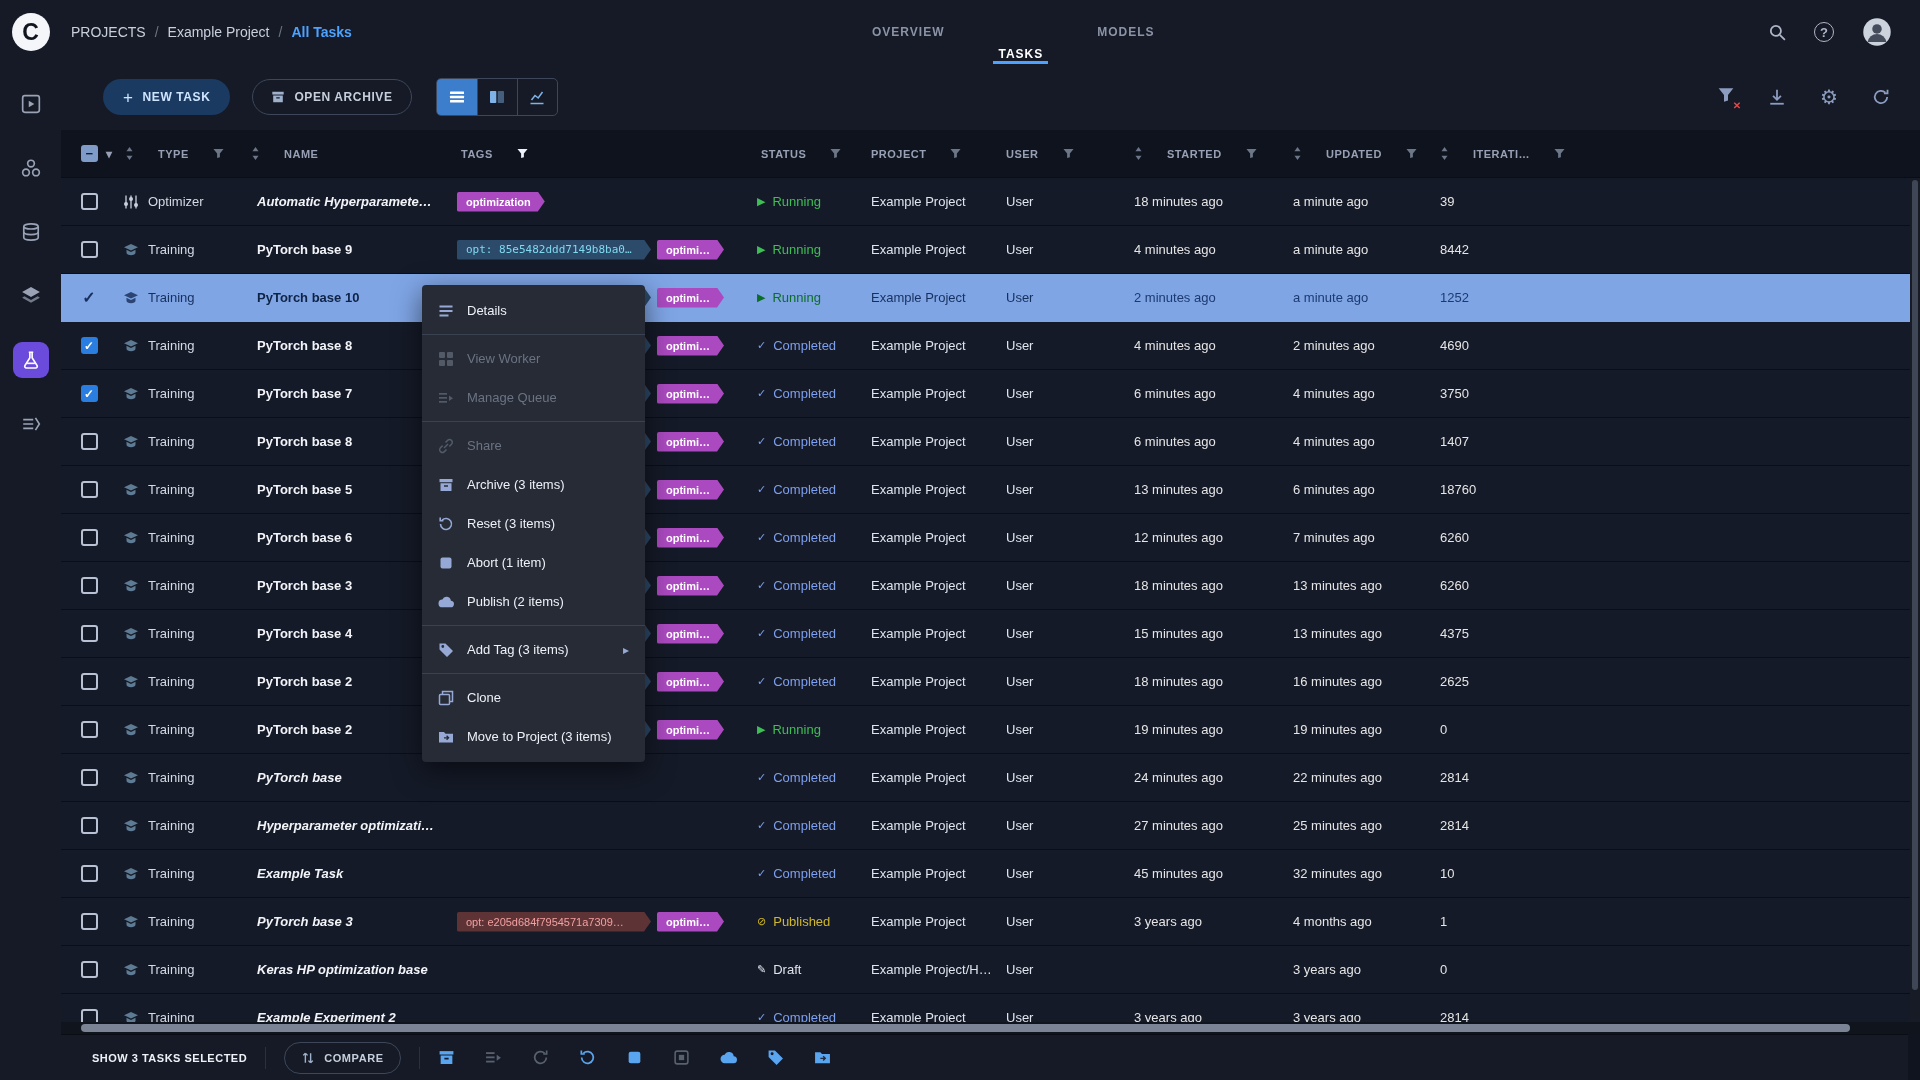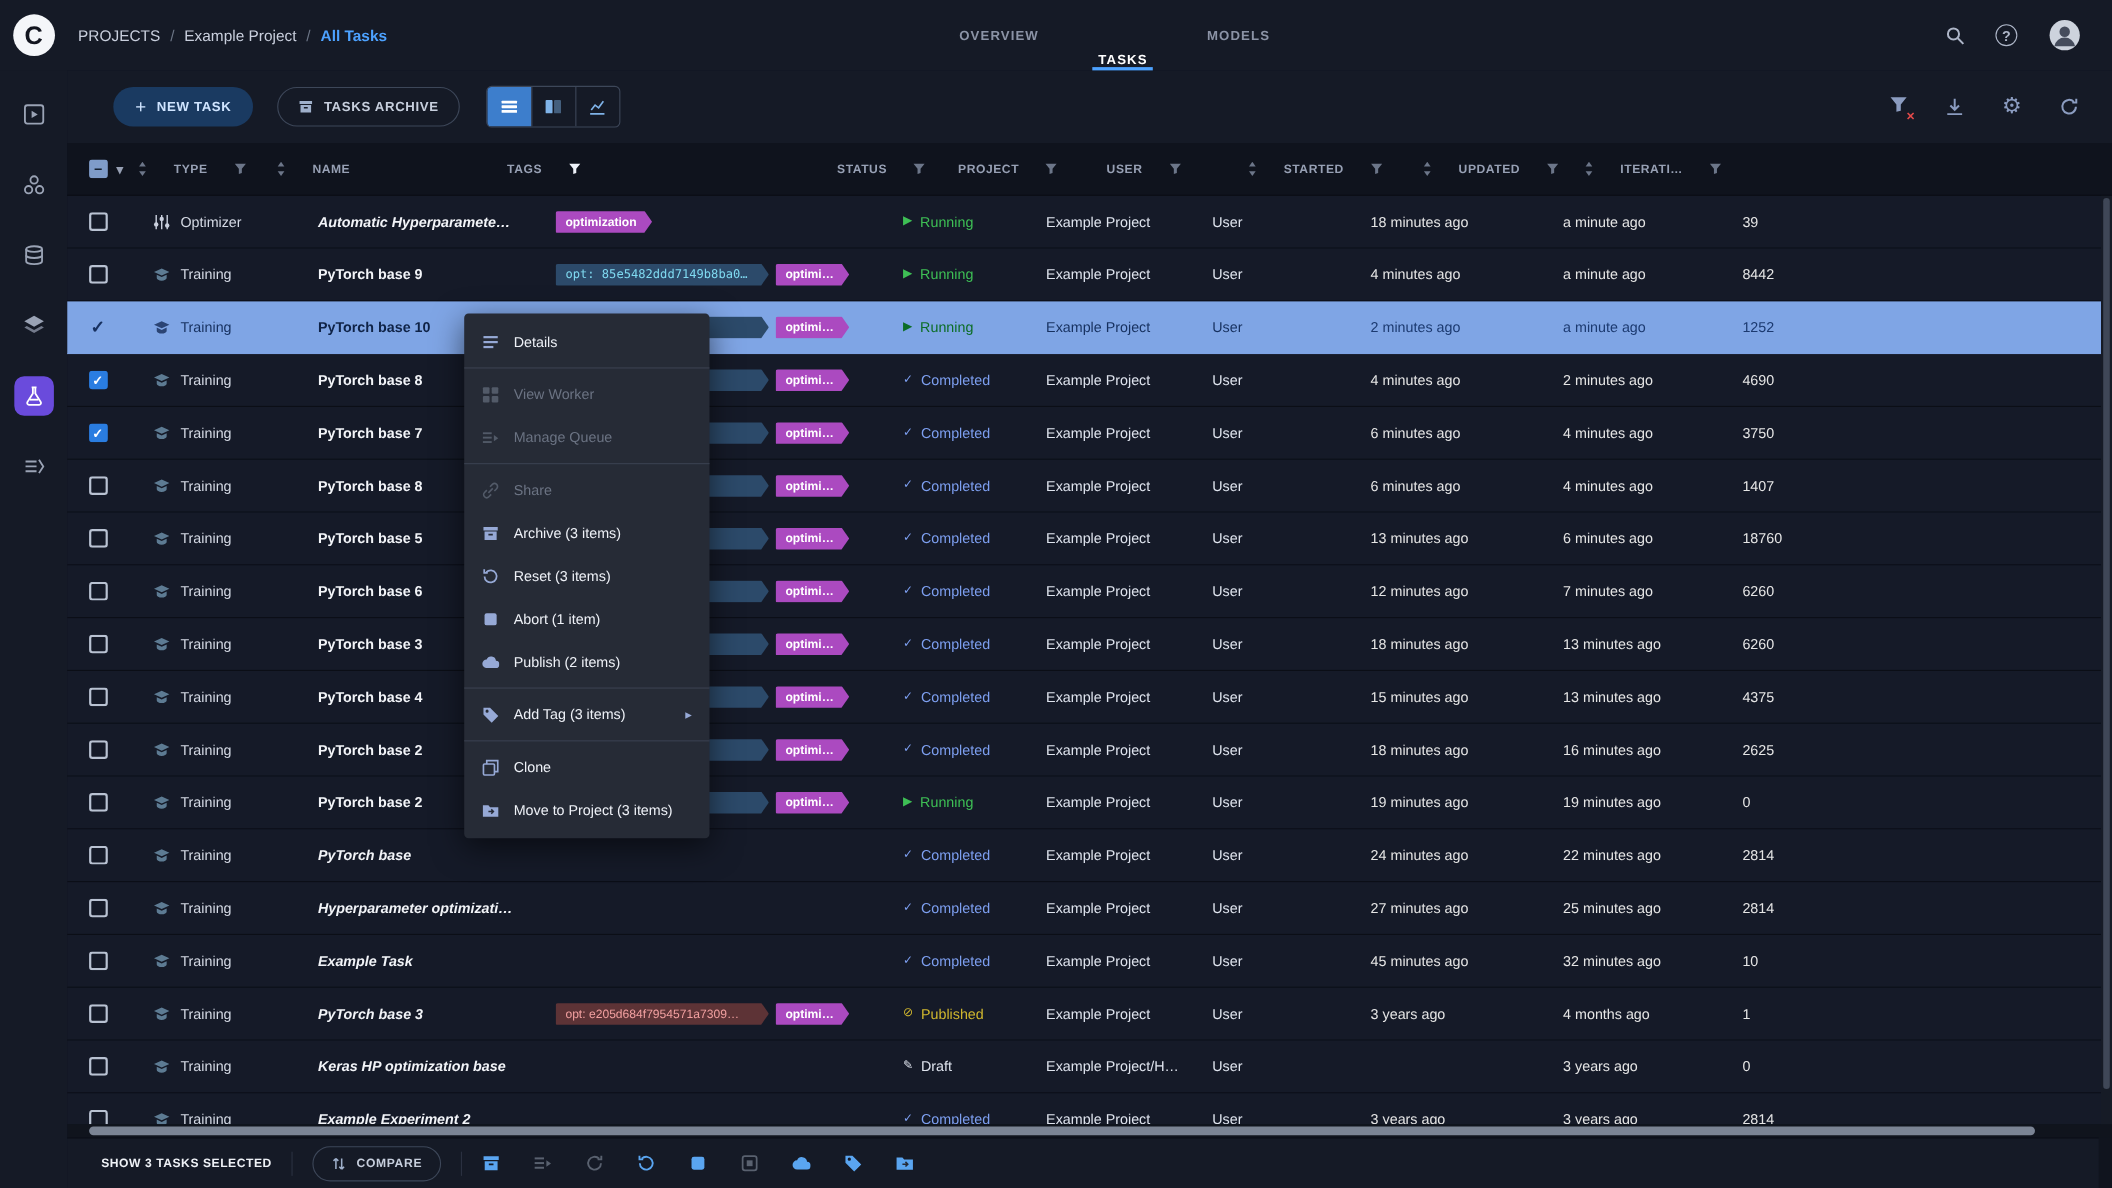--- a/index.html
+++ b/index.html
@@ -66,21 +66,21 @@
     font-size:11px;font-weight:700;letter-spacing:0.5px;}
   .hcell{display:flex;align-items:center;gap:24px;padding-left:8px;white-space:nowrap;overflow:hidden;}
   .h-select{padding-left:20px;gap:8px;}
   .hcaret{font-size:12px;color:#97a0b4;}
   .sorti{width:9px;height:13px;color:#6c7689;flex:none;}
   .funnel{width:11px;height:11px;color:#6c7689;flex:none;}
   .funnel.active{color:#eef2fa;}
 
   .rows{position:absolute;top:114px;left:0;right:0;bottom:58px;overflow:hidden;background:#12151f;}
   .row{height:48px;display:grid;grid-template-columns:var(--grid);align-items:center;background:#151a28;
-    border-bottom:1px solid #0b0e16;font-size:13px;gap:16px;}
+    border-bottom:1px solid #0b0e16;font-size:13px;}
   .row.selected{background:var(--selected-row);color:#16305e;border-bottom-color:var(--selected-row);}
   .cell{padding-left:8px;white-space:nowrap;overflow:hidden;}
   .c-select{display:flex;justify-content:center;padding-left:0;}
   .cbx{width:17px;height:17px;border:2px solid #b9c2d2;border-radius:3px;display:inline-flex;
     align-items:center;justify-content:center;background:transparent;}
   .cbx.checked{background:#2a7de1;border-color:#2a7de1;color:#fff;font-size:12px;font-weight:700;}
   .cbx.indet{background:#7f9cc9;border-color:#7f9cc9;color:#15202e;font-size:13px;font-weight:700;}
   .ckmark{color:#17305f;font-size:16px;font-weight:700;}
   .c-type{display:flex;align-items:center;gap:9px;color:#d4d9e4;padding-left:6px;}
   .ticon{width:16px;height:16px;flex:none;}
@@ -231,21 +231,21 @@
       <span class="plus">+</span>
       <span>NEW TASK</span>
     </button>
     <button class="btn-outline">
       <span class="i14" data-icon="archive">
           <svg viewBox="0 0 16 16" fill="currentColor">
             <path d="M1.5 2h13v3.2h-13z"></path>
             <path fill-rule="evenodd" d="M2.5 6.2h11V14h-11zm3.5 2v1.6h4V8.2z"></path>
           </svg>
         </span>
-      <span>TASKS ARCHIVE</span>
+      <span>OPEN ARCHIVE</span>
     </button>
     <div class="view-toggle">
       <span class="vt active">
           <span class="i16" data-icon="table-view">
             <svg viewBox="0 0 16 16" fill="currentColor">
               <rect x="1" y="2.5" width="14" height="2.6" rx="0.5"></rect>
               <rect x="1" y="6.7" width="14" height="2.6" rx="0.5"></rect>
               <rect x="1" y="10.9" width="14" height="2.6" rx="0.5"></rect>
             </svg>
           </span>

